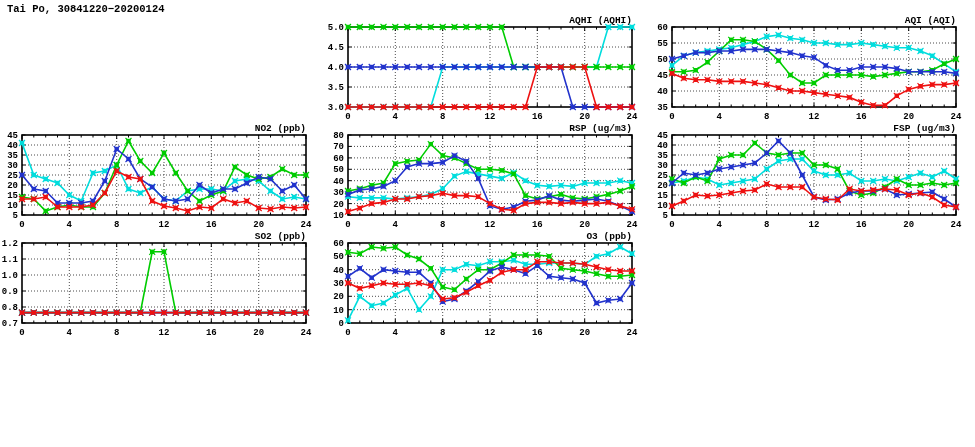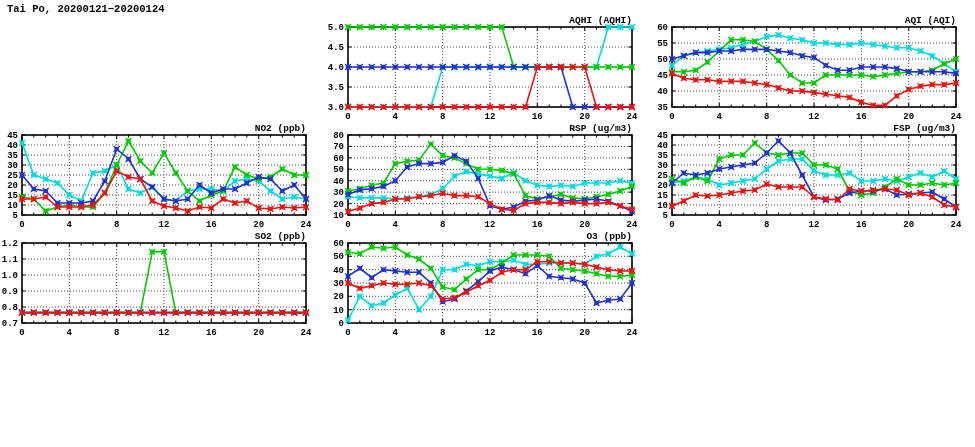--- a/index.html
+++ b/index.html
@@ -23,21 +23,21 @@
   #c-o3  {left:320px;top:229px}
   .grid{stroke:#4a4a4a;stroke-width:1;stroke-dasharray:1 2;}
   .frame{fill:none;stroke:#000;stroke-width:1.6;}
   .tick{stroke:#000;stroke-width:1;}
   .lbl{font:bold 9px "Liberation Mono",monospace;fill:#000;}
   .ctitle{font:bold 9.5px "Liberation Mono",monospace;fill:#000;}
 </style>
 </head>
 <body>
 
-<div class="page-title">Tai Po, 20200121−20200124</div>
+<div class="page-title">Tai Po, 30841220−20200124</div>
 
 <div class="chart" id="c-aqhi"><svg width="334" height="116" viewBox="0 0 334 116">
       <line class="grid" x1="28" y1="74" x2="312" y2="74"></line>
       <line class="grid" x1="28" y1="54" x2="312" y2="54"></line>
       <line class="grid" x1="28" y1="34" x2="312" y2="34"></line>
       <line class="grid" x1="75.3" y1="14" x2="75.3" y2="94"></line>
       <line class="grid" x1="122.7" y1="14" x2="122.7" y2="94"></line>
       <line class="grid" x1="170" y1="14" x2="170" y2="94"></line>
       <line class="grid" x1="217.3" y1="14" x2="217.3" y2="94"></line>
       <line class="grid" x1="264.7" y1="14" x2="264.7" y2="94"></line>

